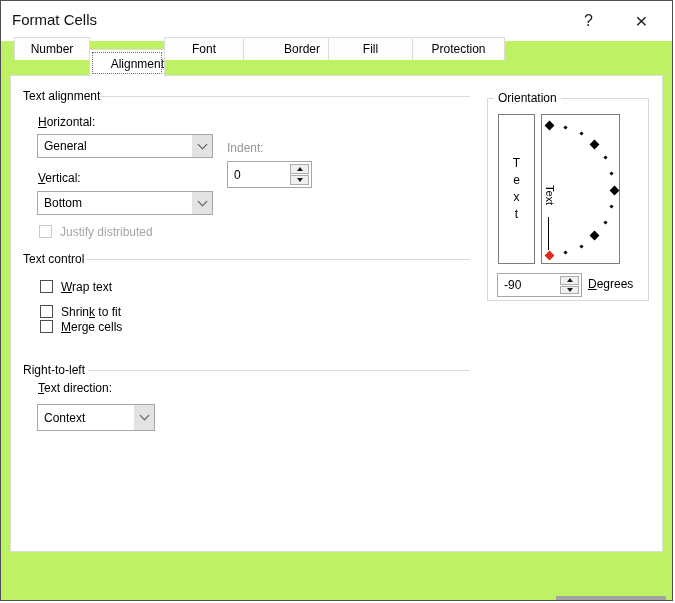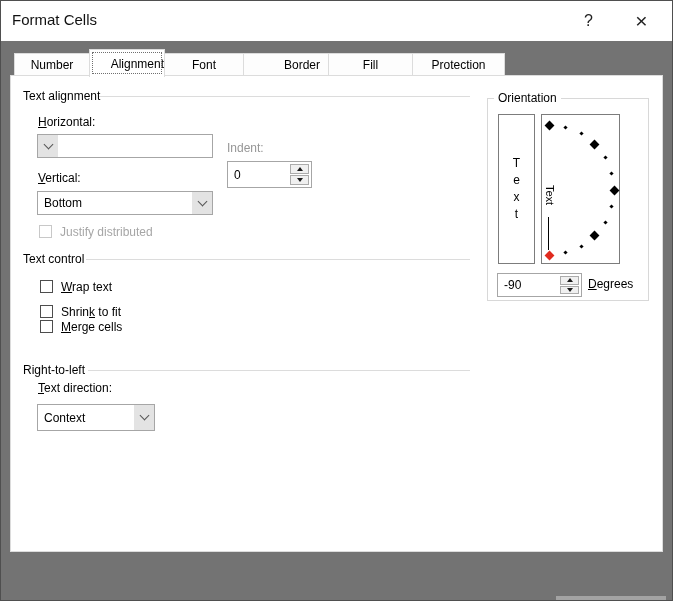--- a/index.html
+++ b/index.html
@@ -7,32 +7,32 @@
   body {
     font-family: "Liberation Sans", sans-serif;
     font-size: 12px;
     color: #000;
     background:#ffffff;
   }
   .window {
     position: relative;
     width: 673px; height: 601px;
     border: 1px solid #4f4f4f;
-    background: #737373;
+    background: #bef264;
     overflow: hidden;
   }
   
   .titlebar { position:absolute; left:0; top:0; width:100%; height:40px; background:#ffffff; }
   .title { position:absolute; left:11px; top:10px; font-size:15px; color:#111; white-space:nowrap; }
   .tb-btn { position:absolute; top:0; width:45px; height:40px; display:flex; align-items:center; justify-content:center; cursor:default; }
   .tb-help { left:565px; font-size:16px; color:#222; }
   .tb-close { left:618px; font-size:21px; font-weight:300; color:#222; }
   
   .tab {
-    position:absolute; top:52px; height:23px;
+    position:absolute; top:36px; height:23px;
     background:#fdfdfd; border:1px solid #dcdcdc; border-bottom:none;
     display:flex; align-items:center; justify-content:center;
     z-index:2; white-space:nowrap;
   }
   .tab.active {
     top:48px; height:28px; background:#ffffff; z-index:4;
     outline:1px dotted #707070; outline-offset:-4px;
   }
   
   .panel {
@@ -119,20 +119,21 @@
     <span>Protection</span>
   </div>
 
   <div class="panel">
 
     <span class="seclabel" style="left:12px; top:13px;">Text alignment</span>
     <div class="sep" style="left:88px; top:20px; width:371px;"></div>
 
     <span class="fldlabel" style="left:27px; top:39px;"><u>H</u>orizontal:</span>
     <div class="combo" style="left:26px; top:58px; width:176px; height:24px;">
+      <span class="val">General</span>
       <span class="cbtn">
           <span class="chev"></span>
         </span>
     </div>
 
     <span class="fldlabel graytext" style="left:216px; top:65px;">Indent:</span>
     <div class="spin" style="left:216px; top:85px; width:85px; height:27px;">
       <span class="sval">0</span>
       <span class="sbtns">
         <span class="sbtn">

